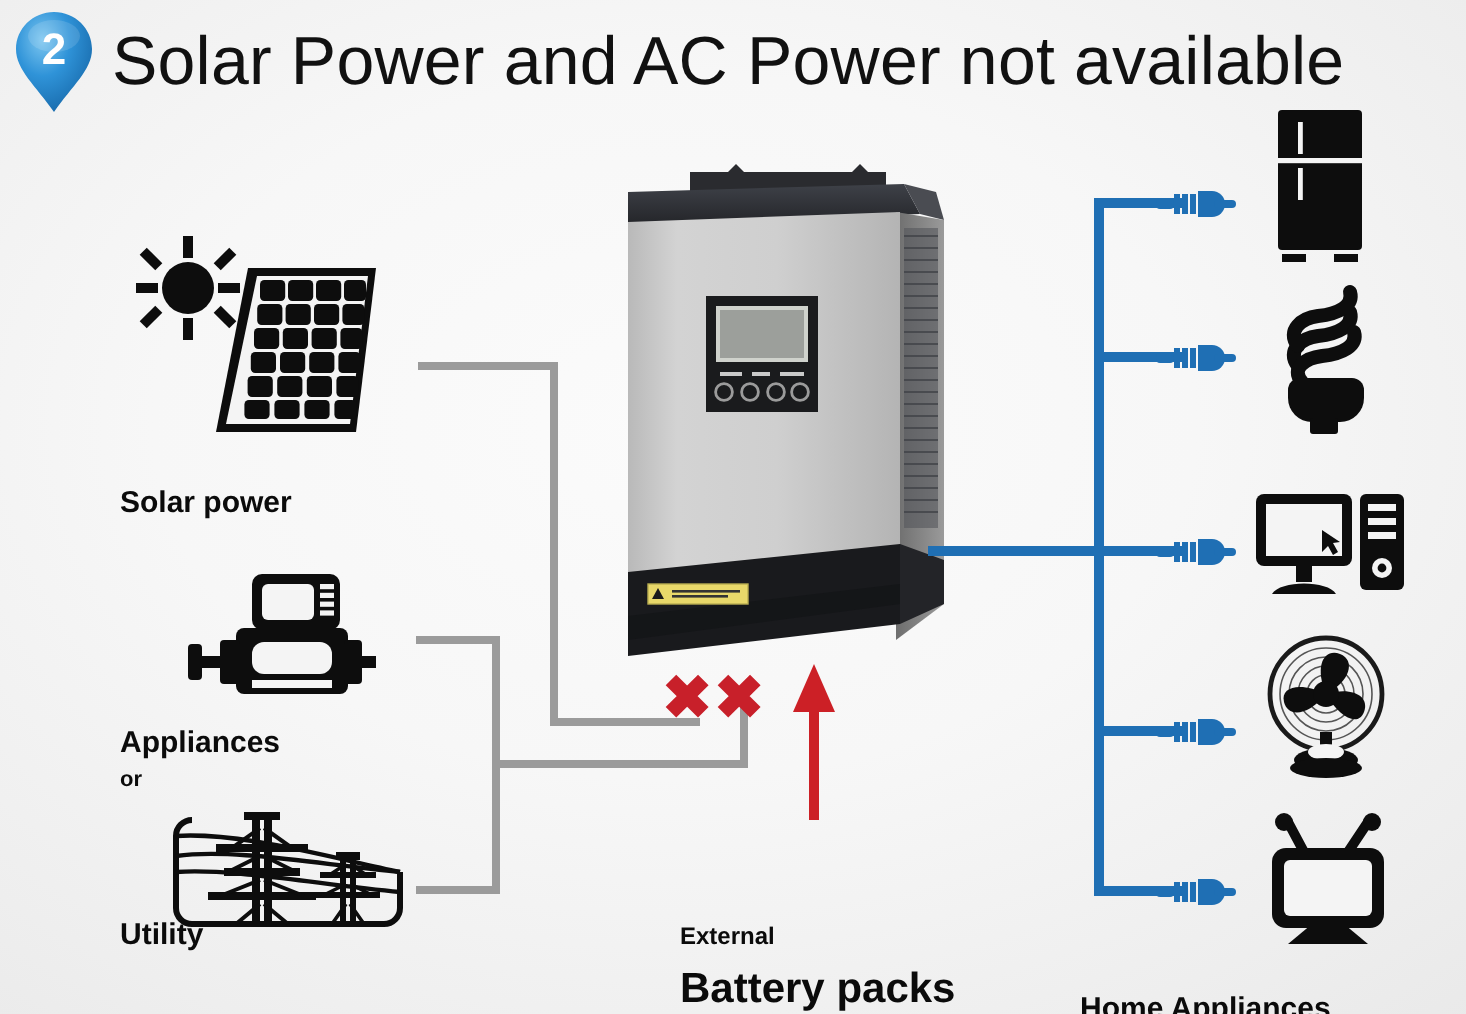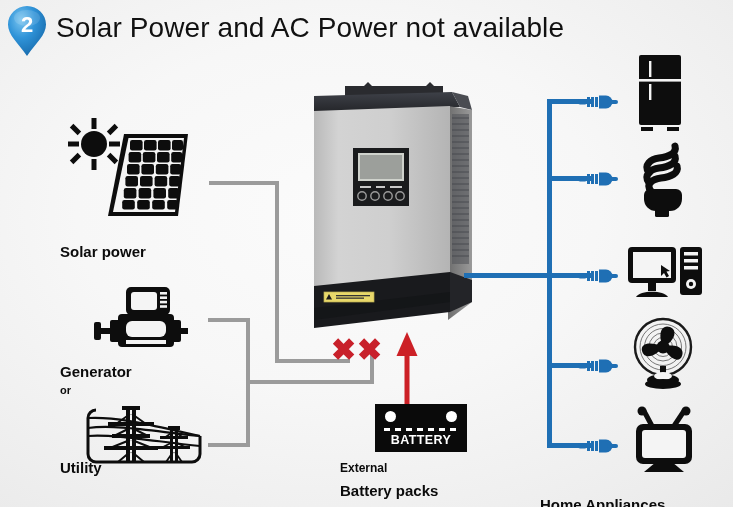--- a/index.html
+++ b/index.html
@@ -14,21 +14,21 @@
     background:
       radial-gradient(ellipse 620px 420px at 46% 42%, #fbfbfb 0%, #f7f7f7 42%, #eeeeee 78%, #e8e8e8 100%);
     overflow:hidden;
   }
   .abs { position:absolute; }
 
   
   #pin { left:6px; top:4px; width:42px; height:54px; }
   #title {
     left:56px; top:12px;
-    font-size:28px; color:#111; letter-spacing:0.1px;
+    font-size:34px; color:#111; letter-spacing:0.1px;
     white-space:nowrap; font-weight:400;
   }
 
   
   .lbl {
     font-weight:bold; color:#0b0b0b; text-align:left;
     white-space:nowrap; line-height:1.12;
   }
 
   
@@ -177,21 +177,21 @@
 
         <rect x="20" y="33" width="10" height="22" rx="2"></rect>
         <rect x="82" y="33" width="9" height="22" rx="2"></rect>
 
         <rect x="8" y="41" width="16" height="6"></rect>
         <rect x="4" y="35" width="7" height="18" rx="2"></rect>
         <rect x="90" y="41" width="8" height="6"></rect>
       </g>
     </svg>
   </div>
-  <div class="abs lbl" style="left:60px; top:364px; width:172px; font-size:15px;">Generator</div>
+  <div class="abs lbl" style="left:60px; top:364px; width:172px; font-size:15px;">Appliances</div>
   <div class="abs lbl" style="left:60px; top:384px; width:172px; font-size:11px;">or</div>
 
   <div class="abs" style="left:86px; top:402px; width:116px; height:68px;">
     <svg width="116" height="68" viewBox="0 0 116 68">
       <g stroke="#0d0d0d" fill="none" stroke-width="3">
         <path d="M10 8 a8 8 0 0 0 -8 8 V52 a8 8 0 0 0 8 8 H106 a8 8 0 0 0 8 -8 V34"></path>
         <path d="M2 26 C30 22 72 30 114 34" stroke-width="2.2"></path>
         <path d="M2 34 C30 32 72 40 114 44" stroke-width="2.2"></path>
         <path d="M2 16 C34 14 76 26 114 34" stroke-width="2.2"></path>
       </g>
@@ -286,28 +286,22 @@
         <g fill="none" stroke="#9b9b9b" stroke-width="1.4">
           <circle cx="62" cy="116" r="4.2"></circle>
           <circle cx="75" cy="116" r="4.2"></circle>
           <circle cx="88" cy="116" r="4.2"></circle>
           <circle cx="100" cy="116" r="4.2"></circle>
         </g>
       </g>
     </svg>
   </div>
 
-  <div class="abs" id="battery-box">
-    <span class="term" style="left:10px;"></span>
-    <span class="term" style="right:10px;"></span>
-    <span class="dashes"></span>
-    <span class="btxt">BATTERY</span>
-  </div>
   <div class="abs lbl" style="left:340px; top:462px; width:160px; font-size:12px;">External</div>
-  <div class="abs lbl" style="left:340px; top:483px; width:160px; font-size:15px;">Battery packs</div>
+  <div class="abs lbl" style="left:340px; top:483px; width:160px; font-size:21px;">Battery packs</div>
 
   <div class="abs bw" style="left:464px; top:273px; width:88px; height:5px;"></div>
   <div class="abs bw" style="left:547px; top:99px; width:5px; height:348px;"></div>
   <div class="abs bw" style="left:547px; top:99px; width:44px; height:5px;"></div>
   <div class="abs bw" style="left:547px; top:176px; width:44px; height:5px;"></div>
   <div class="abs bw" style="left:547px; top:273px; width:44px; height:5px;"></div>
   <div class="abs bw" style="left:547px; top:363px; width:44px; height:5px;"></div>
   <div class="abs bw" style="left:547px; top:443px; width:44px; height:5px;"></div>
 
   <div class="abs" style="left:578px; top:94px;">

